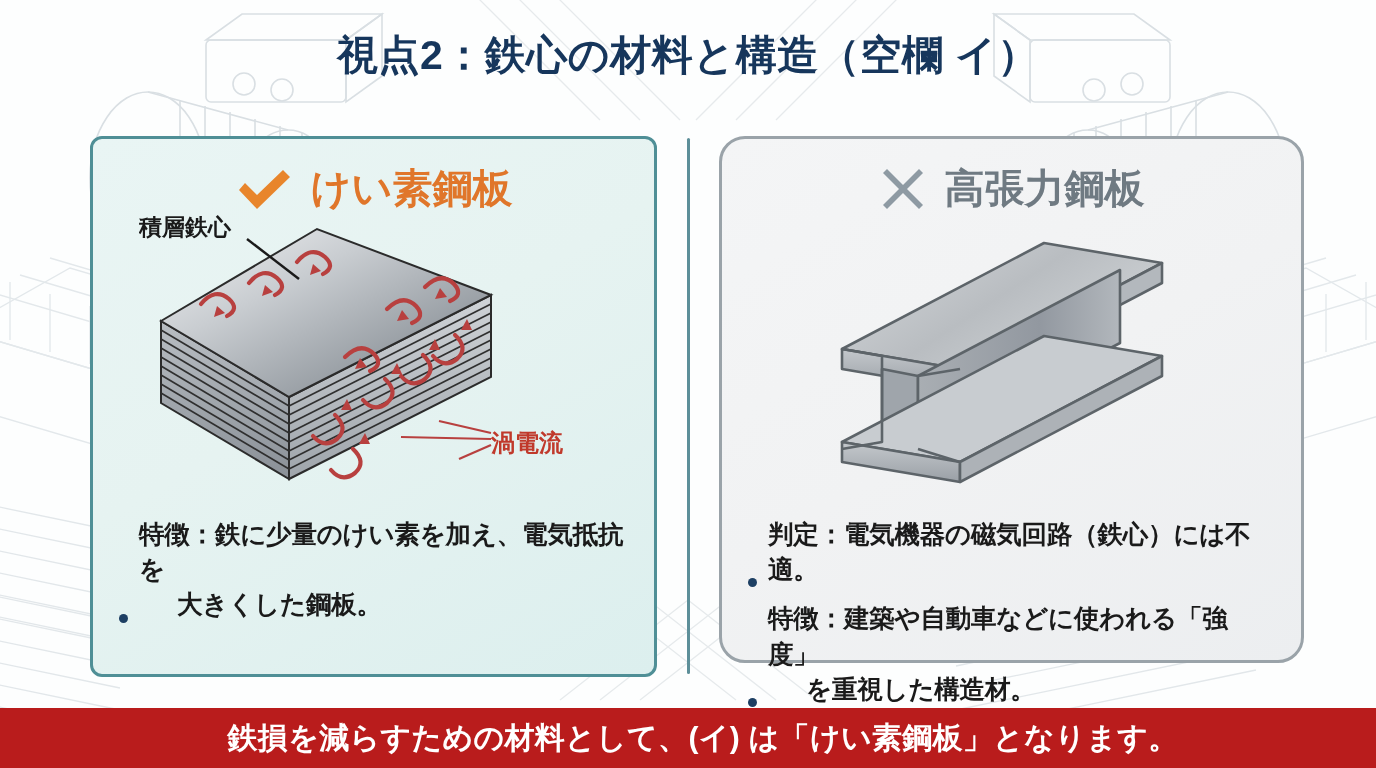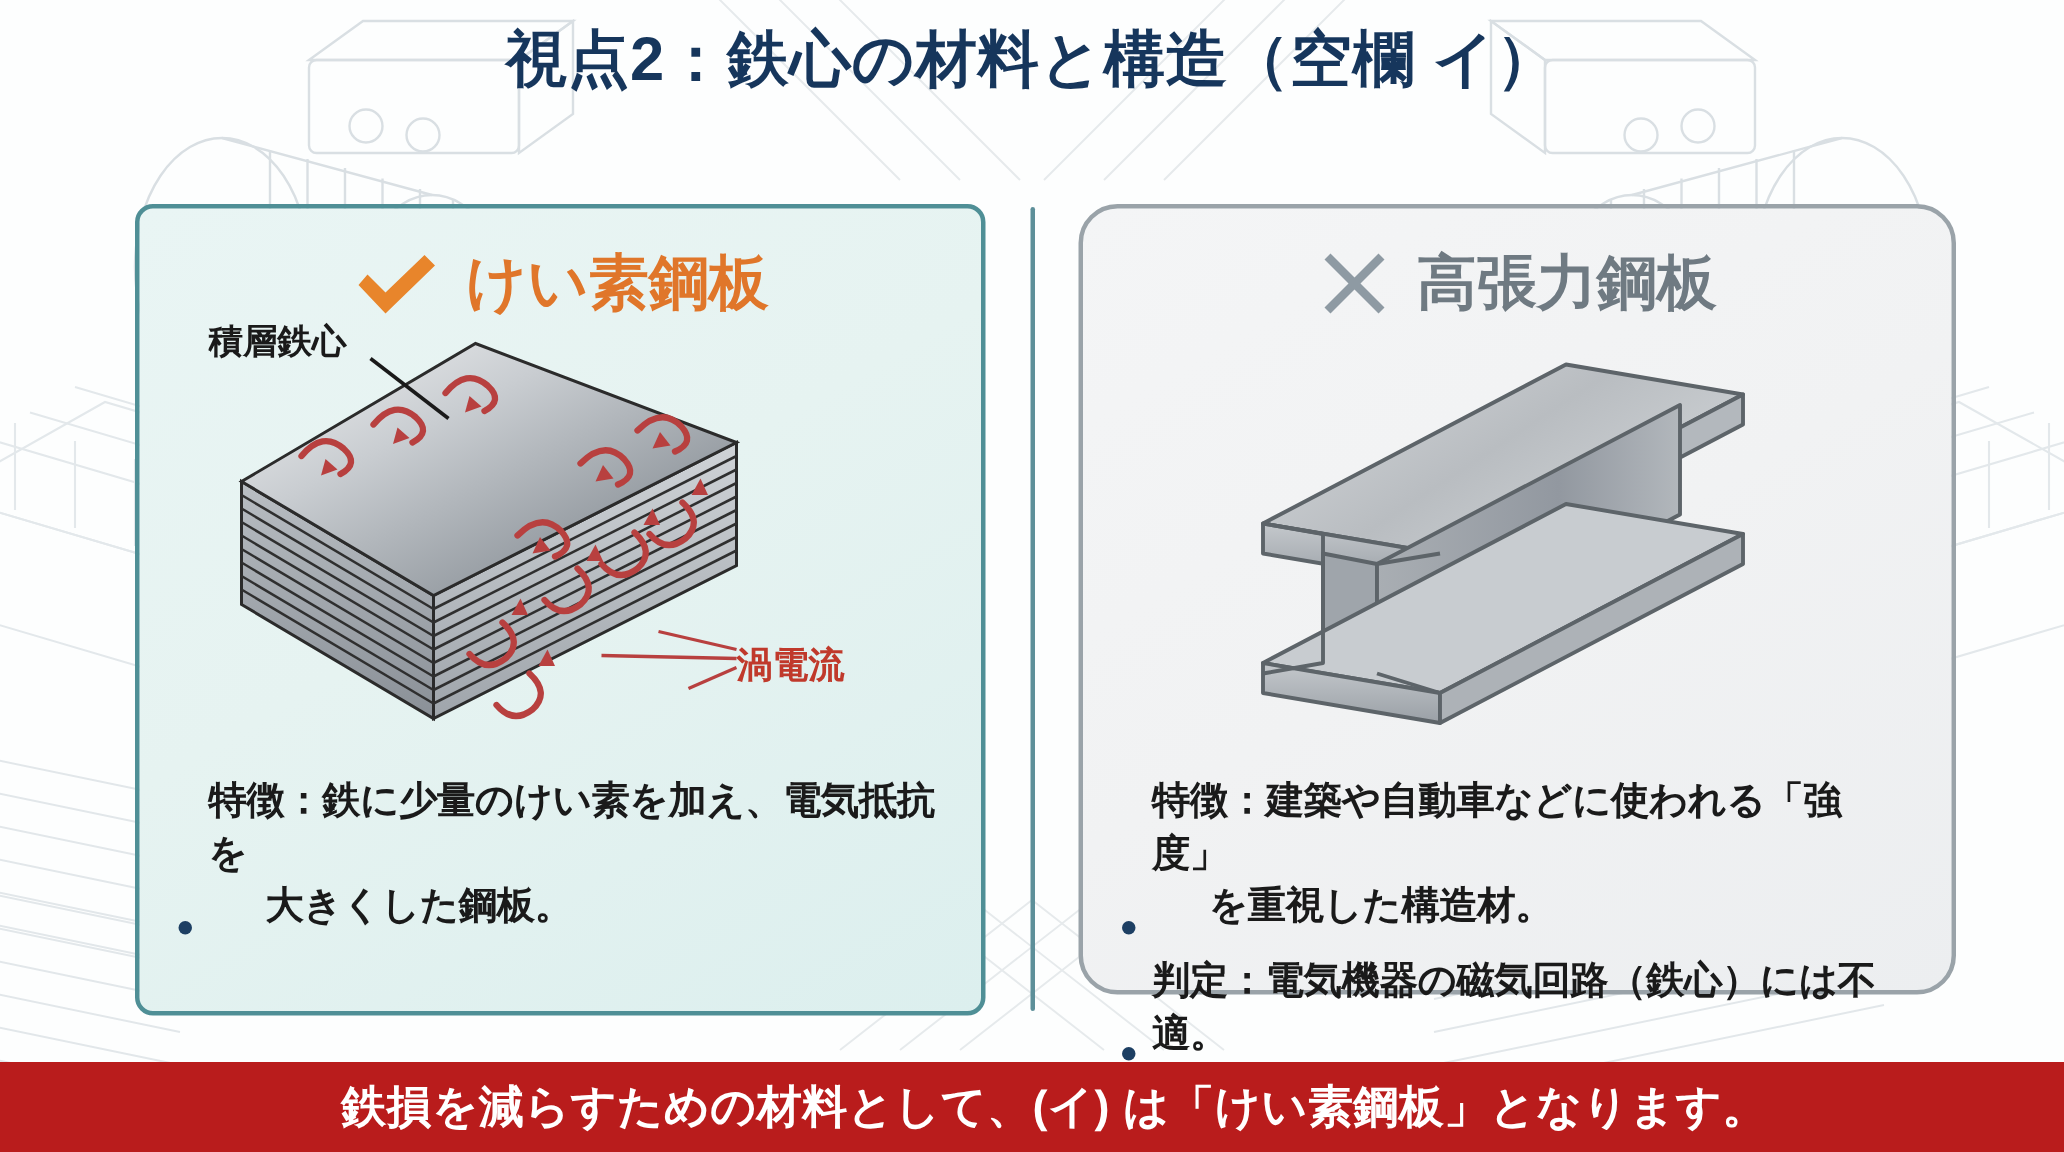--- a/index.html
+++ b/index.html
@@ -9,21 +9,21 @@
     font-family:"Liberation Sans","DejaVu Sans",sans-serif;
   }
   #slide{position:absolute;inset:0;width:1376px;height:768px;overflow:hidden;background:#fdfefe;}
 
   
   .bg-layer{position:absolute;inset:0;pointer-events:none;}
   .bg-layer svg{display:block;width:1376px;height:768px;}
 
   
   .title{
-    position:absolute;left:0;top:12px;width:1376px;text-align:center;
+    position:absolute;left:0;top:28px;width:1376px;text-align:center;
     font-size:41px;font-weight:bold;color:#16365c;letter-spacing:.5px;
     white-space:nowrap;
   }
 
   
   .card{position:absolute;box-sizing:border-box;}
   .card-left{
     left:90px;top:136px;width:567px;height:541px;
     border:3px solid #4f8f96;border-radius:12px;
     background:linear-gradient(150deg,#e9f5f4 0%,#e6f3f1 45%,#dcefee 100%);
@@ -314,28 +314,28 @@
           <path d="M96 145 L138 138" fill="none"></path>
           <path d="M96 218 L138 231" fill="none"></path>
         </g>
       </svg>
     </div>
 
     <div class="bullets bul-right">
       <div class="bullet">
         <span class="dot"></span>
         <span class="btext">
-          <span>特徴：建築や自動車などに使われる「強度」</span>
-          <span class="ind">を重視した構造材。</span>
+          <span>判定：電気機器の磁気回路（鉄心）には不適。</span>
         </span>
       </div>
       <div class="bullet">
         <span class="dot"></span>
         <span class="btext">
-          <span>判定：電気機器の磁気回路（鉄心）には不適。</span>
+          <span>特徴：建築や自動車などに使われる「強度」</span>
+          <span class="ind">を重視した構造材。</span>
         </span>
       </div>
     </div>
   </div>
 
   <div class="banner">
     <span class="banner-text">鉄損を減らすための材料として、(イ) は「けい素鋼板」となります。</span>
   </div>
 
 </div>

